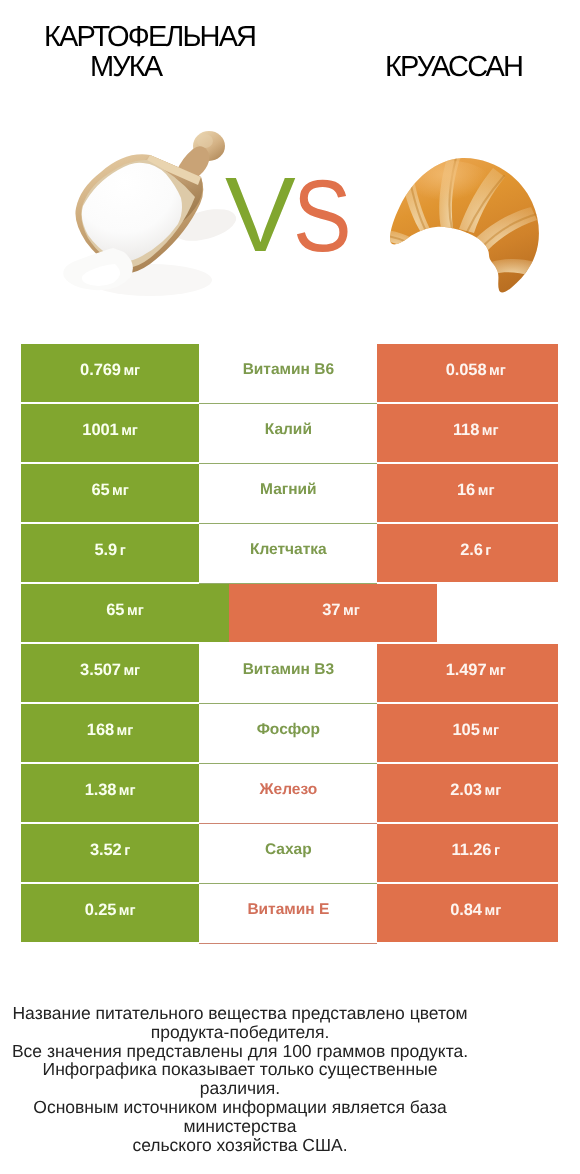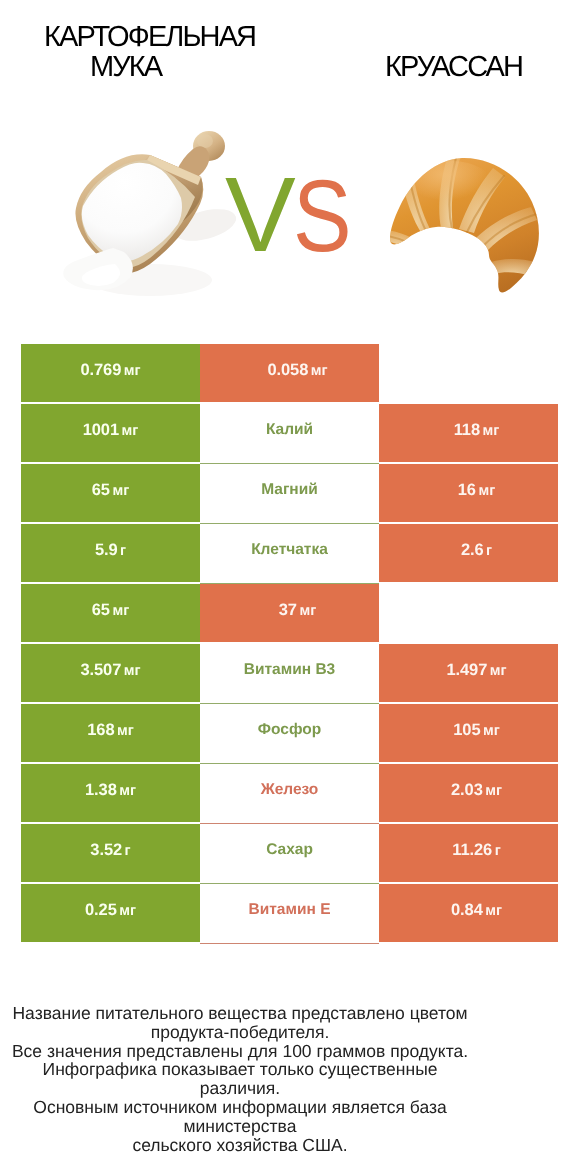--- a/index.html
+++ b/index.html
@@ -28,21 +28,21 @@
   .vs{position:absolute;left:0;top:0;width:580px;height:220px;}
   .vs span{position:absolute;font-weight:400;line-height:1;}
   .vs .v{left:225px;top:52px;font-size:106px;}
   .vs .s{left:293px;top:55px;font-size:102px;transform:scaleX(0.86);transform-origin:left top;}
   .vs .v{color:#81A62F;}
   .vs .s{color:#E0714B;}
 
   
   .table{position:absolute;left:21px;top:344px;width:537px;}
   .row{display:flex;height:60px;position:relative;}
-  .cell{display:flex;align-items:baseline;justify-content:center;width:179px;box-sizing:border-box;
+  .cell{display:flex;align-items:baseline;justify-content:center;width:208px;box-sizing:border-box;
         height:58px;line-height:53px;}
   .cell.left{background:#81A62F;color:#FAFFEF;}
   .cell.right{background:#E0714B;color:#FDF5F0;padding-left:16px;}
   .cell.mid{background:#ffffff;height:60px;border-bottom:1px solid;font-weight:700;font-size:15.5px;line-height:51px;}
   .cell.mid.win-left{color:#7D9A4D;border-bottom-color:#94AC6A;}
   .cell.mid.win-right{color:#D2705A;border-bottom-color:#CE8571;}
   .val{font-weight:700;font-size:16.5px;letter-spacing:-0.1px;}
   .unit{font-size:14.5px;font-weight:700;margin-left:2.5px;}
 
   
@@ -152,20 +152,23 @@
     </svg>
 
   </div>
 
   <div class="table">
       <div class="row">
         <div class="cell left">
           <span class="val">0.769</span>
           <span class="unit">мг</span>
         </div>
+        <div class="cell mid win-left">
+          <span>Витамин B6</span>
+        </div>
         <div class="cell right">
           <span class="val">0.058</span>
           <span class="unit">мг</span>
         </div>
       </div>
       <div class="row">
         <div class="cell left">
           <span class="val">1001</span>
           <span class="unit">мг</span>
         </div>

